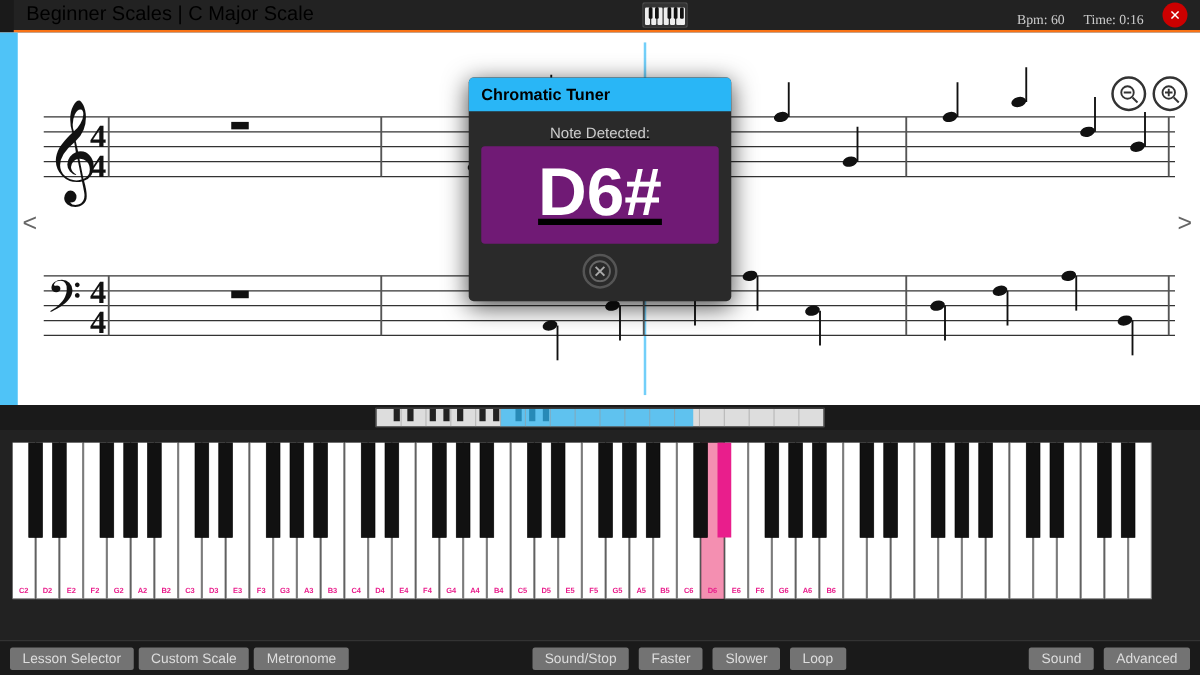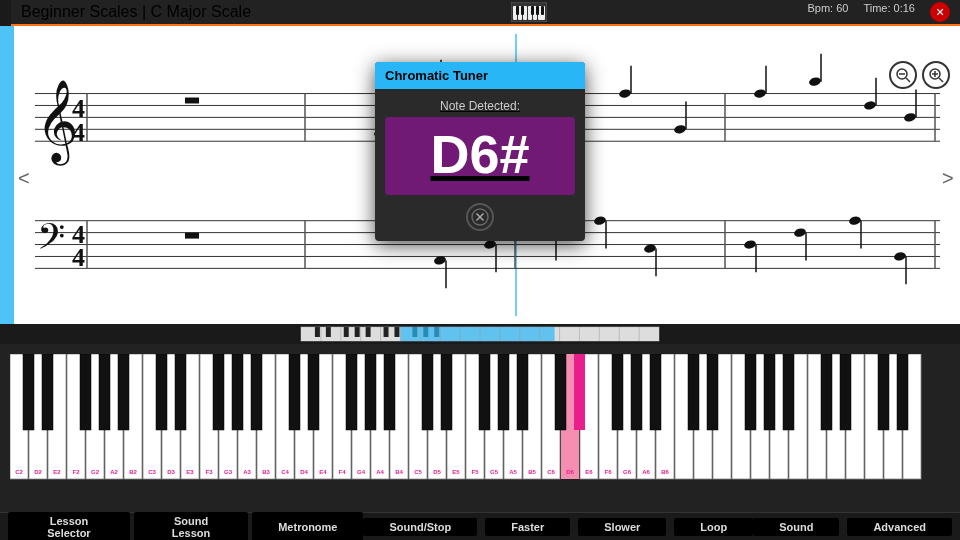--- a/index.html
+++ b/index.html
@@ -25,21 +25,22 @@
     }
     #top-bar-center {
       display: flex;
       align-items: center;
     }
     #top-bar-right {
       color: #ccc;
       font-size: 11px;
       display: flex;
       gap: 15px;
-      align-items: flex-start;
+      align-items: flex-end;
+      font-family: Liberation Serif, serif;
     }
     #close-btn {
       width: 20px;
       height: 20px;
       background: #c00;
       border-radius: 50%;
       display: flex;
       align-items: center;
       justify-content: center;
       color: white;
@@ -200,28 +201,27 @@
     }
     #bottom-center {
       display: flex;
       gap: 8px;
     }
     #bottom-right {
       display: flex;
       gap: 8px;
     }
     .bottom-btn {
-      background: #000000;
+      background: #737373;
       color: #ddd;
       border: none;
-      padding: 3px 26px;
+      padding: 3px 10px;
       font-size: 11px;
       border-radius: 2px;
       cursor: pointer;
-      font-weight: bold;
     }
 
     
     svg.staff-svg {
       position: absolute;
       left: 0;
       top: 0;
       width: 100%;
       height: 100%;
     }
@@ -581,21 +581,21 @@
       <rect class="bk" x="830" y="0" width="11" height="76"></rect>
       <rect class="bk" x="868" y="0" width="11" height="76"></rect>
       <rect class="bk" x="887" y="0" width="11" height="76"></rect>
     </svg>
   </div>
 </div>
 
 <div id="bottom-bar">
   <div id="bottom-left">
     <button class="bottom-btn">Lesson Selector</button>
-    <button class="bottom-btn">Sound Lesson</button>
+    <button class="bottom-btn">Custom Scale</button>
     <button class="bottom-btn">Metronome</button>
   </div>
   <div id="bottom-center">
     <button class="bottom-btn">Sound/Stop</button>
     <button class="bottom-btn">Faster</button>
     <button class="bottom-btn">Slower</button>
     <button class="bottom-btn">Loop</button>
   </div>
   <div id="bottom-right">
     <button class="bottom-btn">Sound</button>

